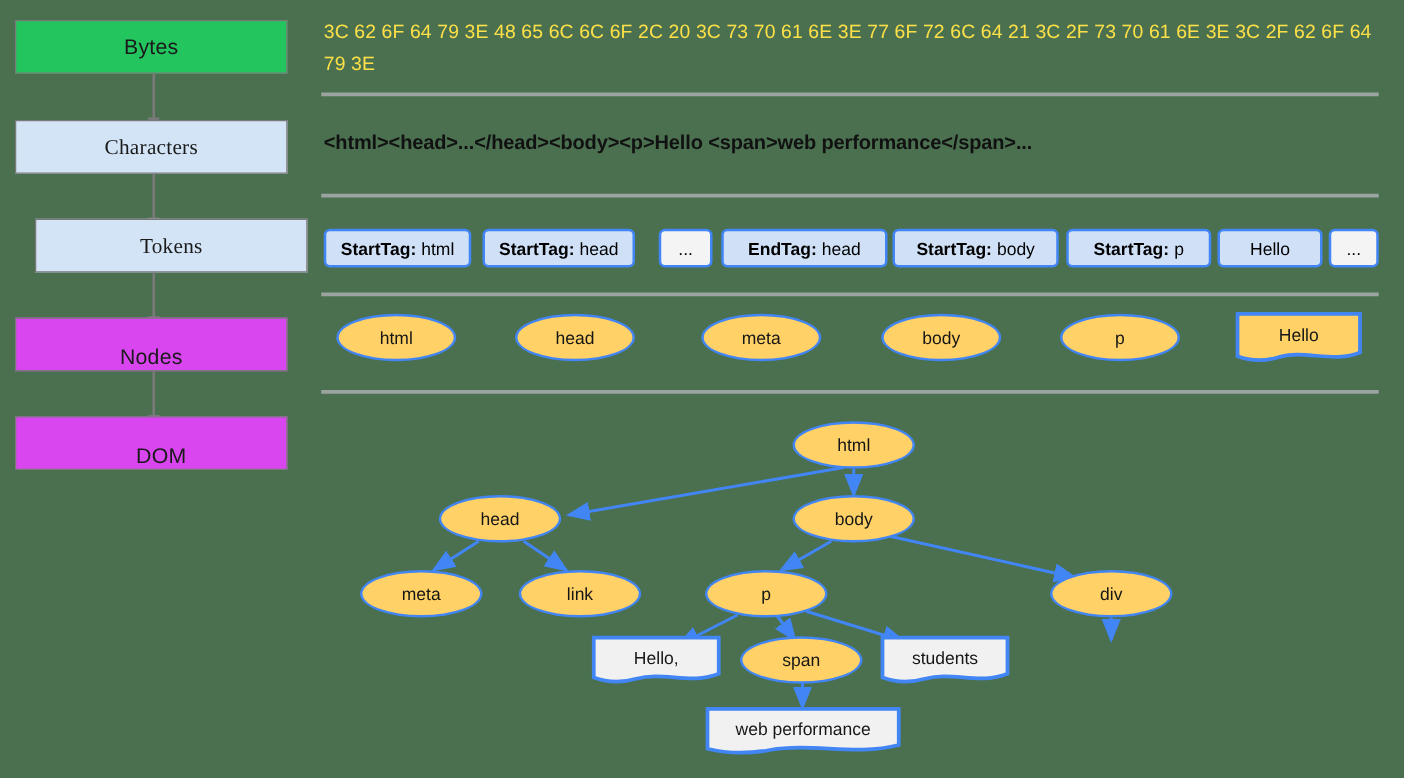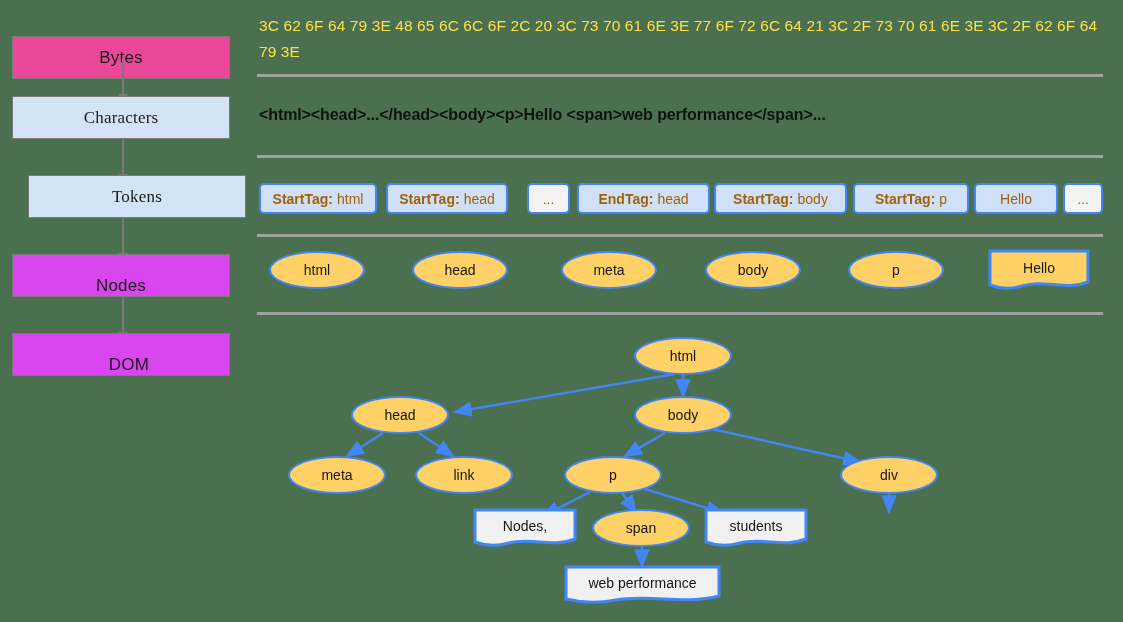--- a/index.html
+++ b/index.html
@@ -28,21 +28,21 @@
     height: 43px;
     border: 1.5px solid #7a7a7a;
     box-sizing: border-box;
     display: flex;
     align-items: center;
     justify-content: center;
     font-size: 17px;
     color: #1a1a1a;
     letter-spacing: .2px;
   }
-  .pipe-box.green { background: #ec4899; margin-top: 20px; }
+  .pipe-box.green { background: #22c55e; }
   .pipe-box.blue  { background: #d4e4f7; font-family: Liberation Serif, serif; }
   .pipe-box.yellow{ background: #d946ef; align-items: flex-end; }
 
   .pipe-arrow {
     position: absolute;
     left: 122px;
     width: 2px;
     background: #7a7a7a;
   }
   .pipe-arrow::after {
@@ -94,21 +94,21 @@
     top: 183px;
     height: 31px;
     border: 2px solid #4285f4;
     border-radius: 5px;
     box-sizing: border-box;
     background: #cfe0f7;
     display: flex;
     align-items: center;
     justify-content: center;
     font-size: 14px;
-    color: #a16207;
+    color: #000000;
     white-space: nowrap;
     padding: 0 8px;
   }
   .token.plain { background: #f4f4f4; }
   .token b { font-weight: bold; margin-right: 4px; }
 
   
   .ell {
     position: absolute;
     background: #ffd166;
@@ -279,21 +279,21 @@
         <span>p</span>
       </div>
     <div class="ell" style="left:840px; top:456px; width:98px; height:38px;">
         <span>div</span>
       </div>
 
     <div class="doc" style="left:473px; top:508px; width:104px; height:40px;">
       <svg class="doc-svg" width="104" height="40" viewBox="0 0 104 40">
         <path d="M2,2 L102,2 L102,31 C80,40 58,29 36,35 C22,39 10,37 2,34 Z" fill="#f1f1f1" stroke="#4285f4" stroke-width="3"></path>
       </svg>
-      <span class="doc-label">Nodes,</span>
+      <span class="doc-label">Hello,</span>
     </div>
 
     <div class="ell" style="left:592px; top:509px; width:98px; height:38px;">
         <span>span</span>
       </div>
 
     <div class="doc" style="left:704px; top:508px; width:104px; height:40px;">
       <svg class="doc-svg" width="104" height="40" viewBox="0 0 104 40">
         <path d="M2,2 L102,2 L102,31 C80,40 58,29 36,35 C22,39 10,37 2,34 Z" fill="#f1f1f1" stroke="#4285f4" stroke-width="3"></path>
       </svg>

